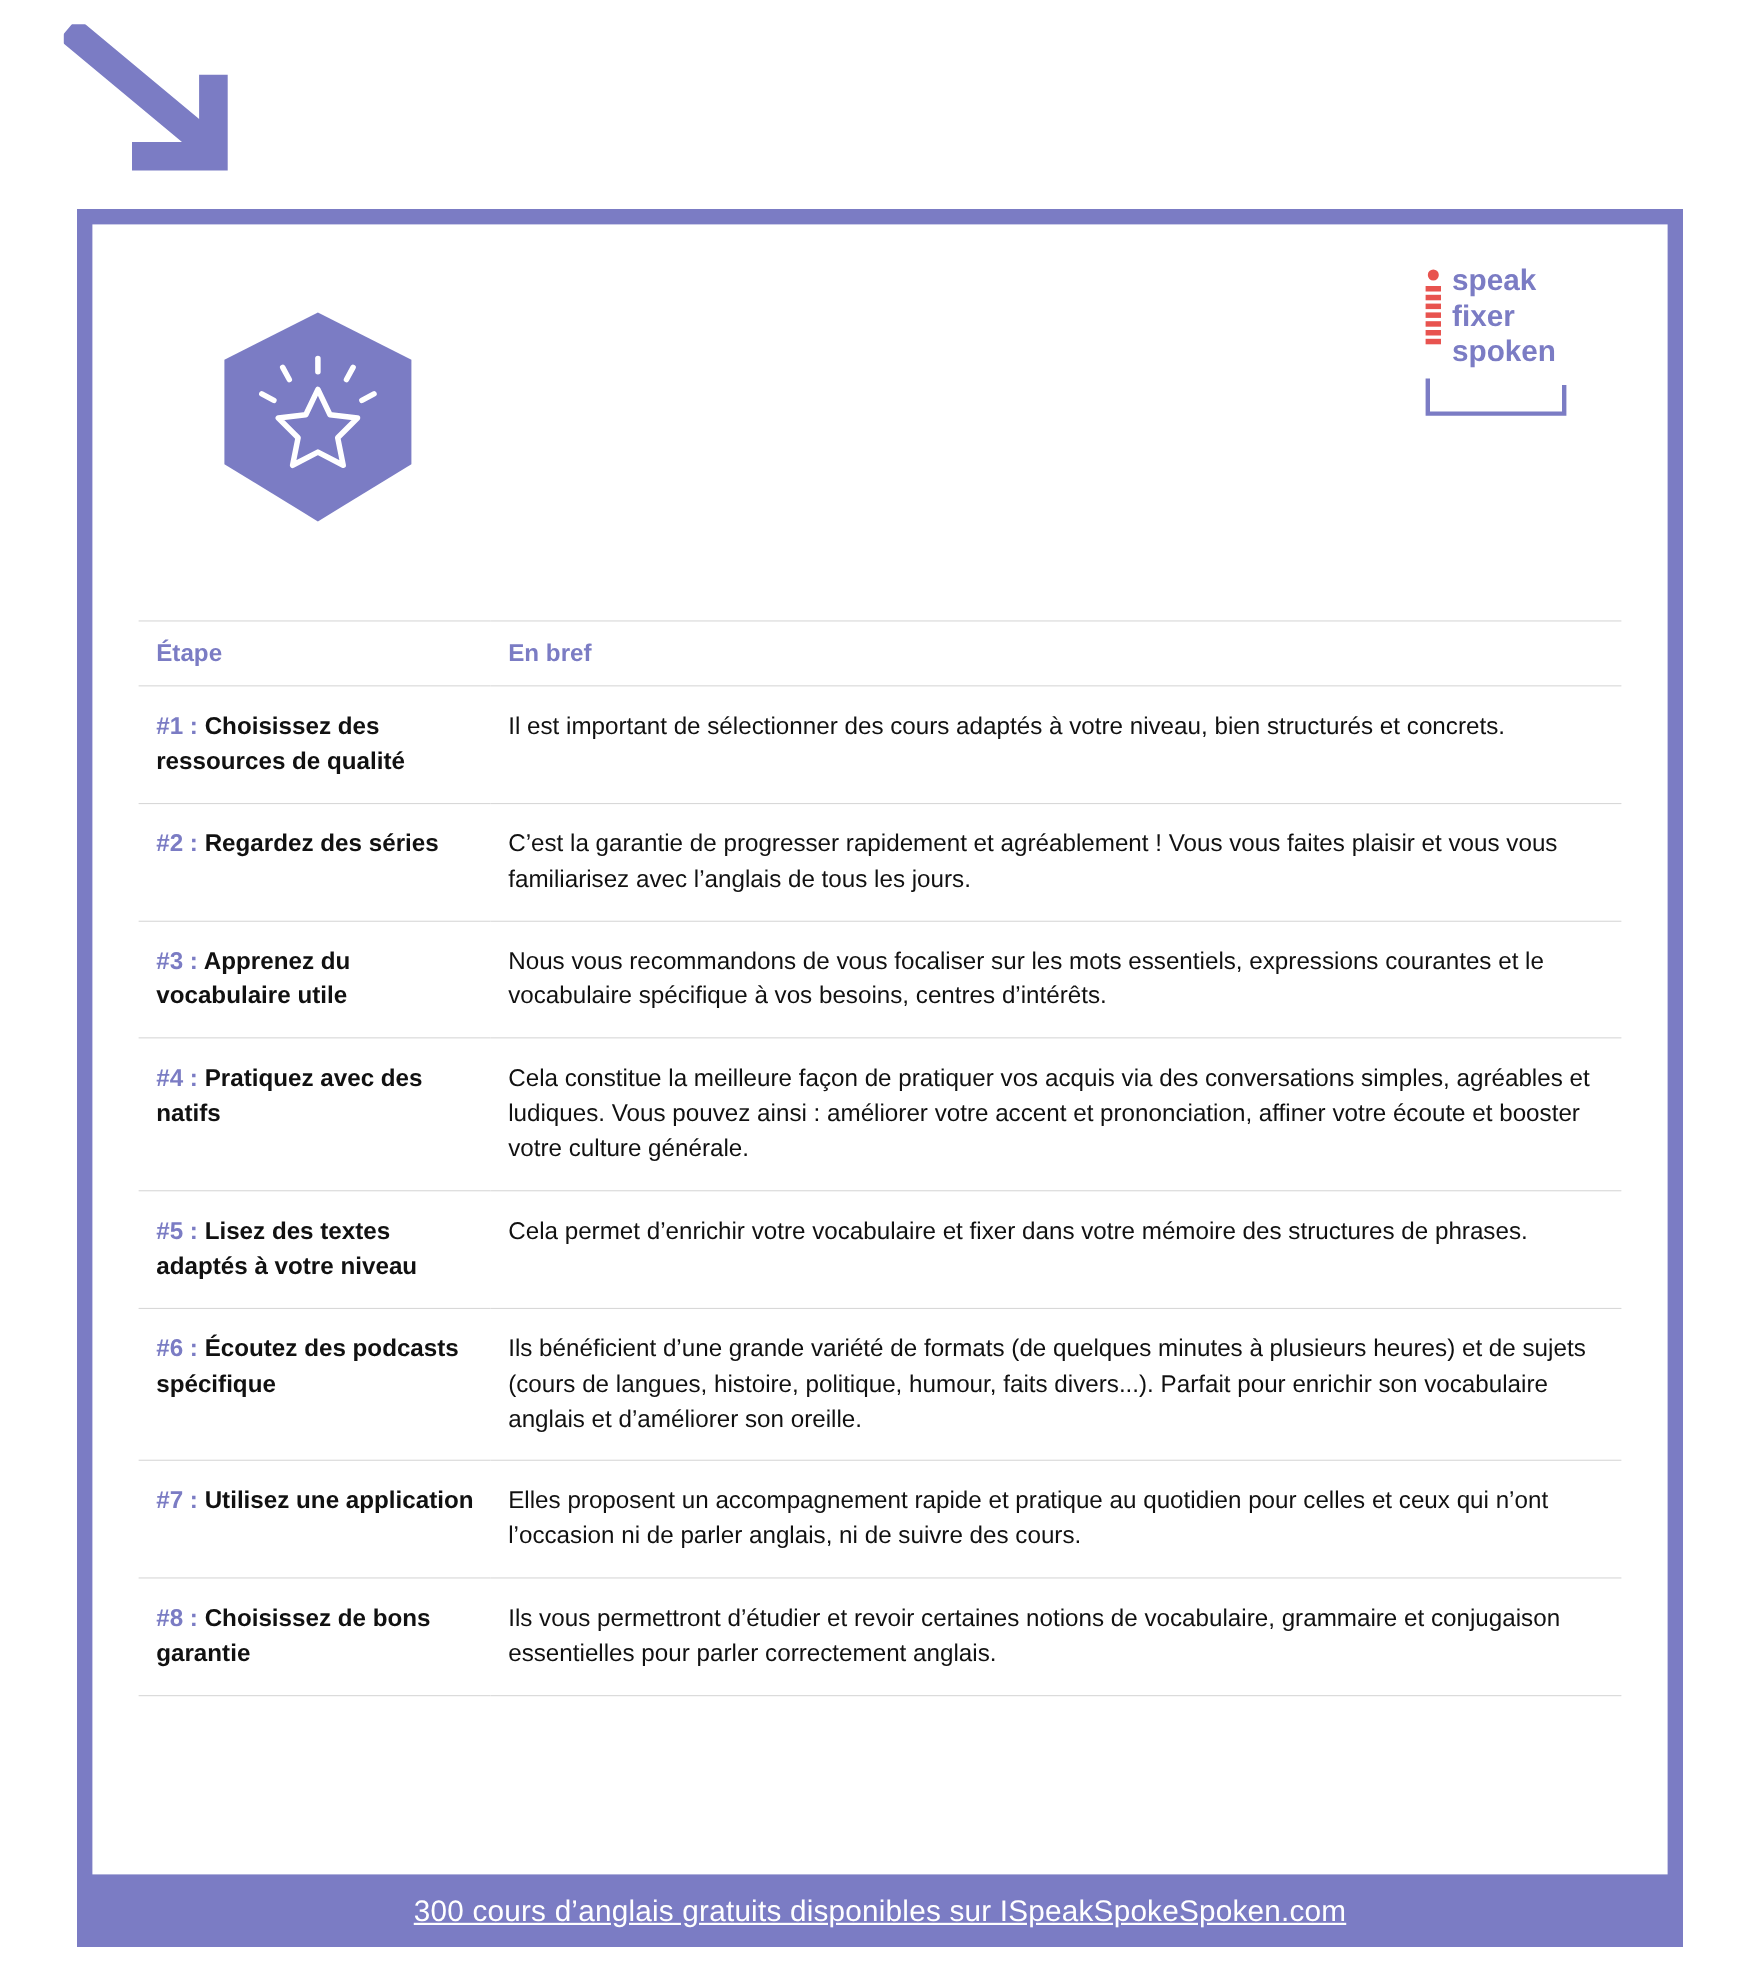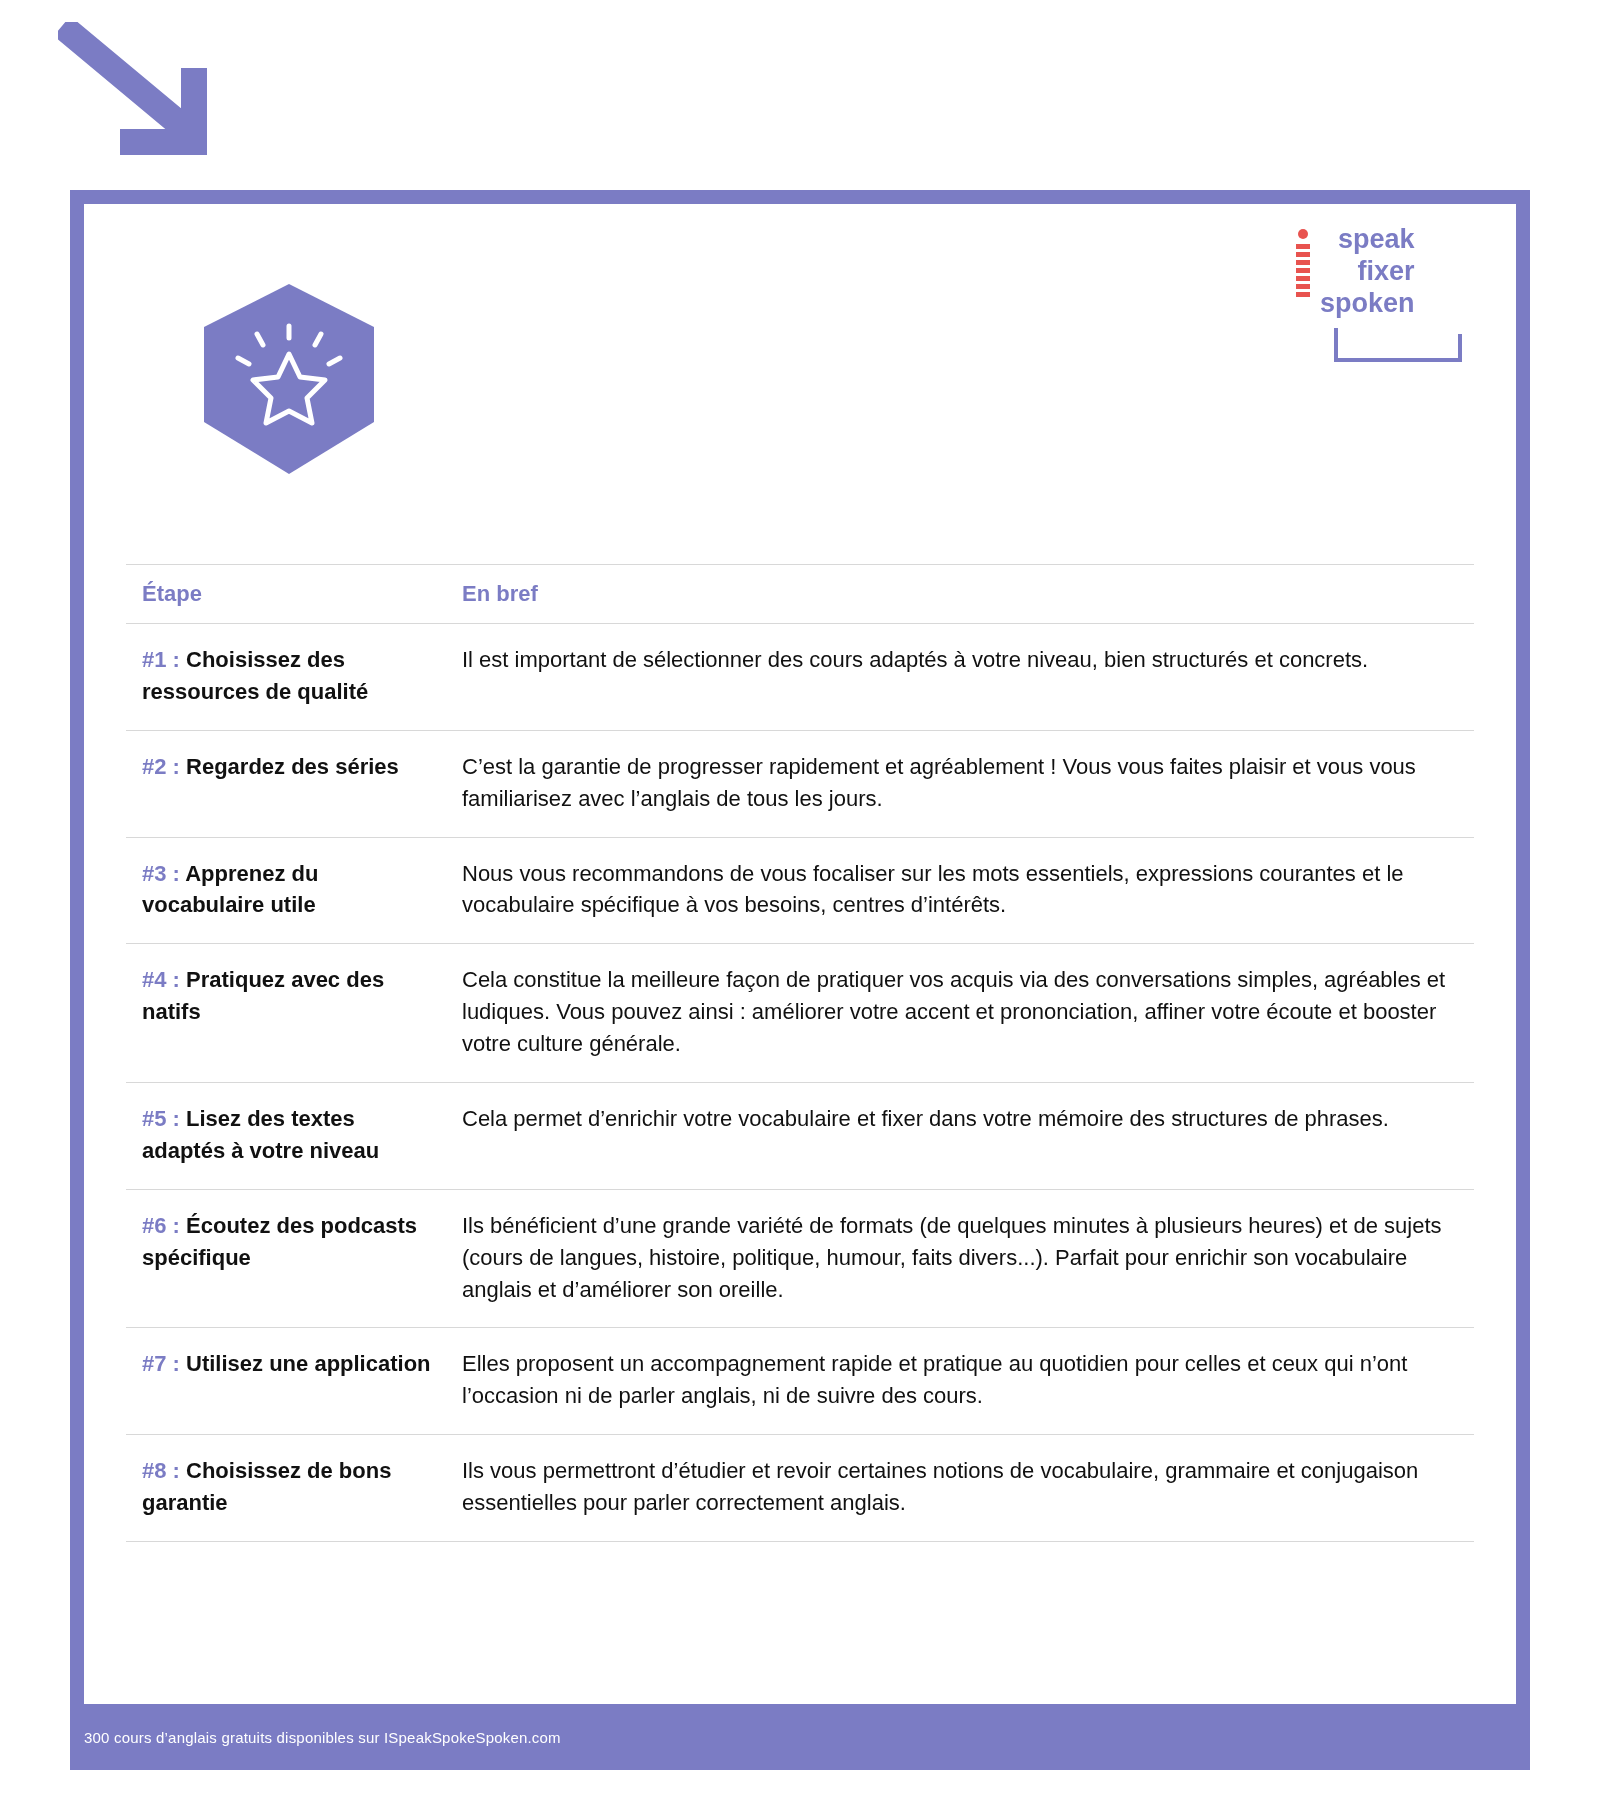--- a/index.html
+++ b/index.html
@@ -40,24 +40,25 @@
     width: 100%;
     height: 1500px;
     position: relative;
     padding: 0 42px;
   }
   .footer-bar {
     height: 66px;
     width: 100%;
     display: flex;
     align-items: center;
-    justify-content: flex-start;
+    justify-content: center;
     color: #ffffff;
-    font-size: 15px;
+    font-size: 27px;
     letter-spacing: .2px;
+    text-decoration: underline;
   }
 
   
   .header {
     position: relative;
     height: 360px;
   }
   .badge {
     position: absolute;
     left: 68px;
@@ -84,23 +85,23 @@
     font-style: italic;
     line-height: 1.16;
     letter-spacing: -1px;
     color: #000;
     margin: 0;
   }
 
   .brand {
     position: absolute;
     right: 10px;
-    top: 20px;
+    top: 36px;
     width: 170px;
-    text-align: right;
+    text-align: left;
   }
   .brand-rows { display: flex; align-items: flex-start; gap: 10px; }
   .brand-mark {
     width: 16px; height: 74px;
     margin-top: 4px;
     position: relative;
   }
   .brand-words {
     color: #7b7cc4;
     font-size: 27px;

